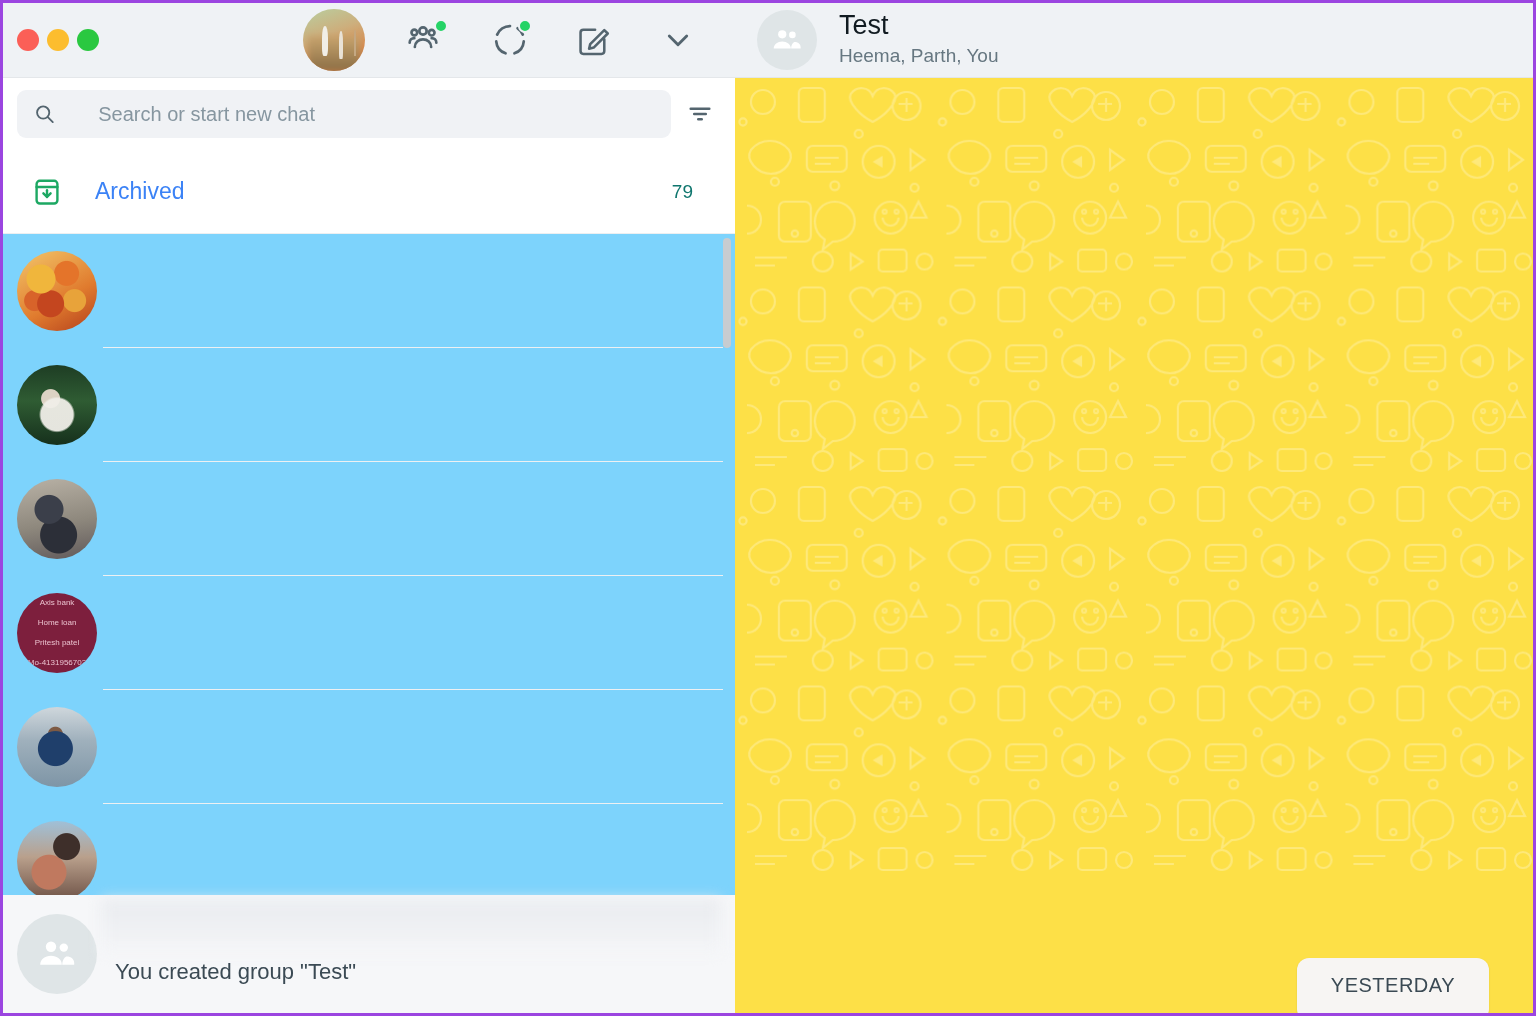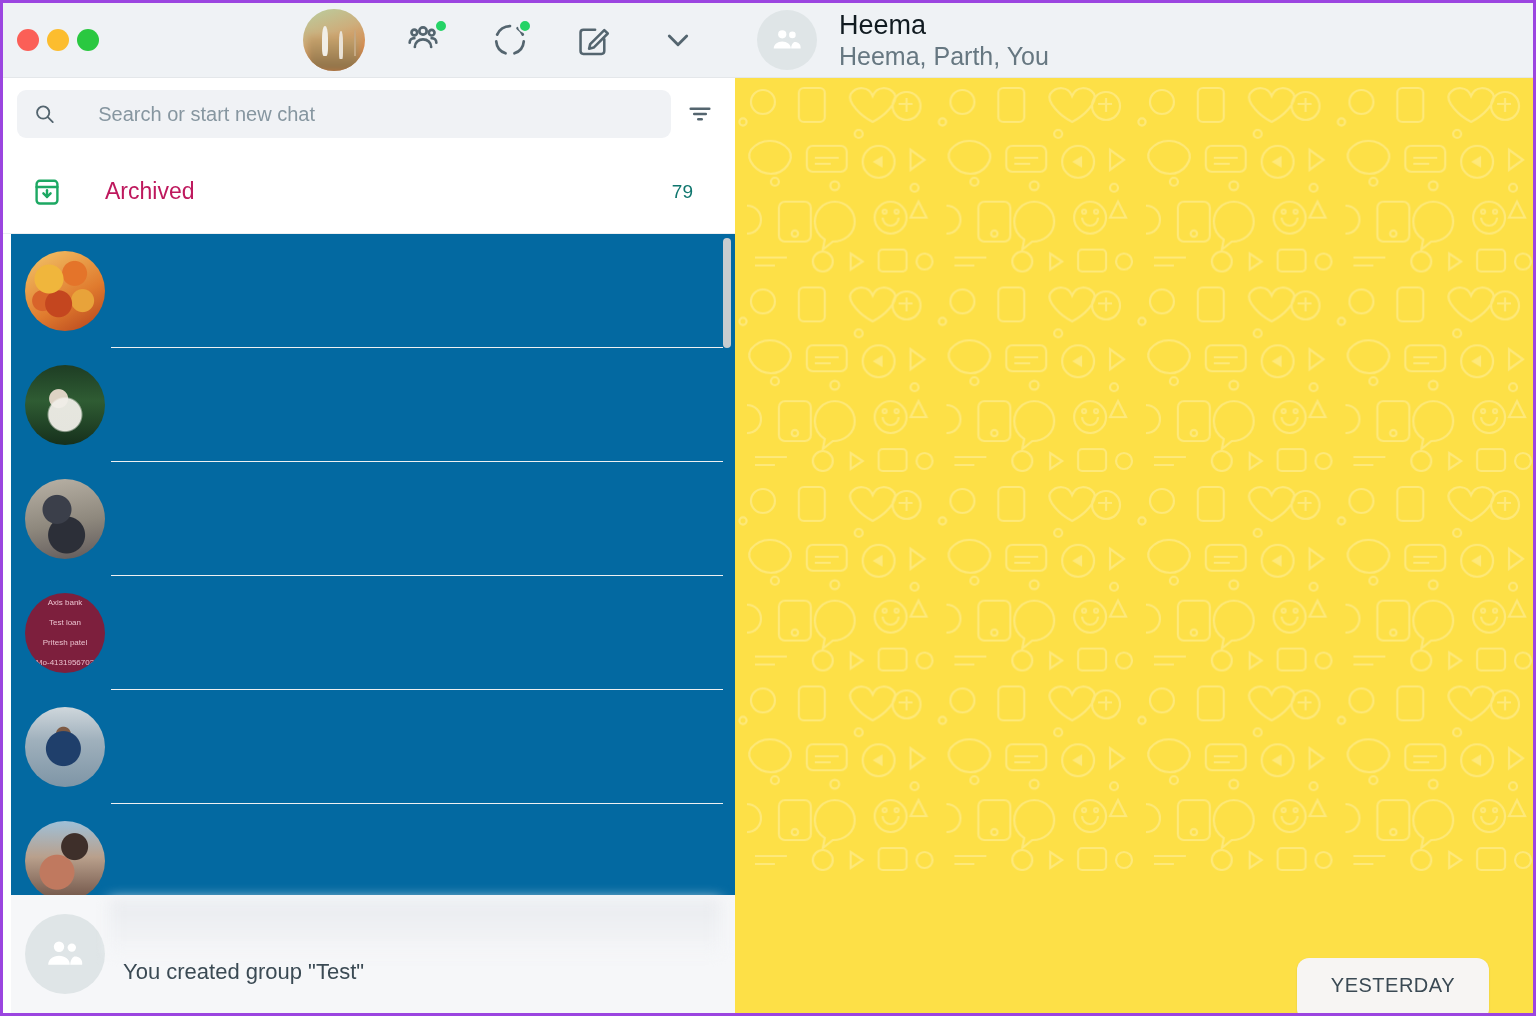--- a/index.html
+++ b/index.html
@@ -107,31 +107,30 @@
   #archived-row {
     height:84px; min-height:84px;
     display:flex; align-items:center;
     padding:0 0 0 28px;
     border-bottom:1px solid #eceff1;
     cursor:pointer;
     background:#fff;
   }
   #archived-icon { width:46px; display:flex; align-items:center; }
   #archived-label {
-    font-size:23px; color:#be185d; margin-left:28px; flex:1;
+    font-size:23px; color:#3b82f6; margin-left:18px; flex:1;
   }
   #archived-count { font-size:19px; color:#0f766e; padding-right:42px; }
 
   
   #chat-list {
     position:relative;
     flex:1;
     overflow:hidden;
-    background:#0369a1;
-    margin-left:8px;
+    background:#7dd3fc;
   }
   .chat-row {
     position:relative;
     height:114px;
     display:flex; align-items:center;
     padding-left:14px;
     cursor:pointer;
   }
   .row-avatar {
     width:80px; height:80px; border-radius:50%;
@@ -246,21 +245,21 @@
     border-bottom:1px solid #e2e6e9;
   }
   #chat-header-avatar {
     width:60px; height:60px; border-radius:50%;
     background:#dfe5e7;
     display:flex; align-items:center; justify-content:center;
     flex:none;
   }
   #chat-header-text { margin-left:22px; display:flex; flex-direction:column; justify-content:center; }
   #chat-title { font-size:27px; color:#111b21; line-height:30px; }
-  #chat-subtitle { font-size:25px; color:#667781; line-height:28px; margin-top:2px; }
+  #chat-subtitle { font-size:19px; color:#667781; line-height:28px; margin-top:2px; }
 
   #chat-body {
     position:relative;
     flex:1;
     background:#fde047;
     overflow:hidden;
   }
   #doodle-pattern {
     position:absolute; inset:0;
     opacity:0.5;
@@ -381,21 +380,21 @@
       </div>
 
       <div class="chat-row">
         <div class="row-avatar av-two"></div>
         <div class="row-body"></div>
         <div class="row-sep"></div>
       </div>
 
       <div class="chat-row">
         <div class="row-avatar av-text">
-          <span><span>Axis bank</span><br><span>Test loan</span><br><span>Pritesh patel</span><br><span>Mo-4131956703</span></span>
+          <span><span>Axis bank</span><br><span>Home loan</span><br><span>Pritesh patel</span><br><span>Mo-4131956703</span></span>
         </div>
         <div class="row-body"></div>
         <div class="row-sep"></div>
       </div>
 
       <div class="chat-row">
         <div class="row-avatar av-boat"></div>
         <div class="row-body"></div>
         <div class="row-sep"></div>
       </div>
@@ -432,21 +431,21 @@
     <div id="chat-header">
       <div id="chat-header-avatar">
         <svg width="38" height="38" viewBox="0 0 24 24" fill="#ffffff">
           <circle cx="9" cy="8.4" r="2.6"></circle>
           <circle cx="15.4" cy="8.8" r="2.1"></circle>
           <path d="M3.6 17.4c0-2.7 2.4-4.5 5.4-4.5s5.4 1.8 5.4 4.5z"></path>
           <path d="M14.6 17.4c0-2 .8-3.4 2-4.1 2.1-.2 4 1.2 4 3.3v.8z"></path>
         </svg>
       </div>
       <div id="chat-header-text">
-        <div id="chat-title">Heema</div>
+        <div id="chat-title">Test</div>
         <div id="chat-subtitle">Heema, Parth, You</div>
       </div>
     </div>
 
     <div id="chat-body">
 
       <svg id="doodle-pattern" viewBox="0 0 400 400" preserveAspectRatio="none">
         <defs>
           <pattern id="dood" width="100" height="100" patternUnits="userSpaceOnUse">
             <g fill="none" stroke="#ffffff" stroke-width="1.1" opacity="0.55">

